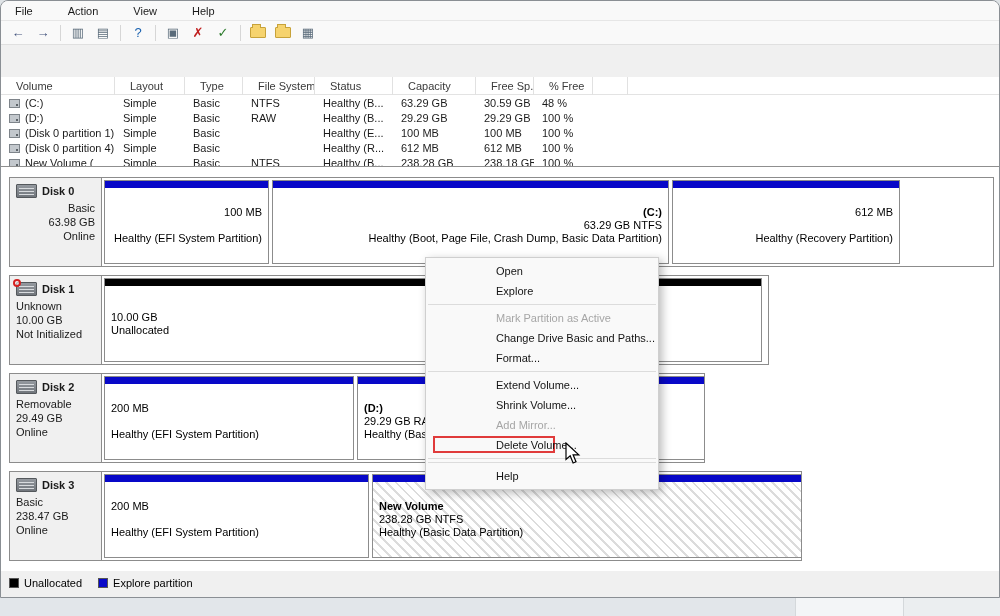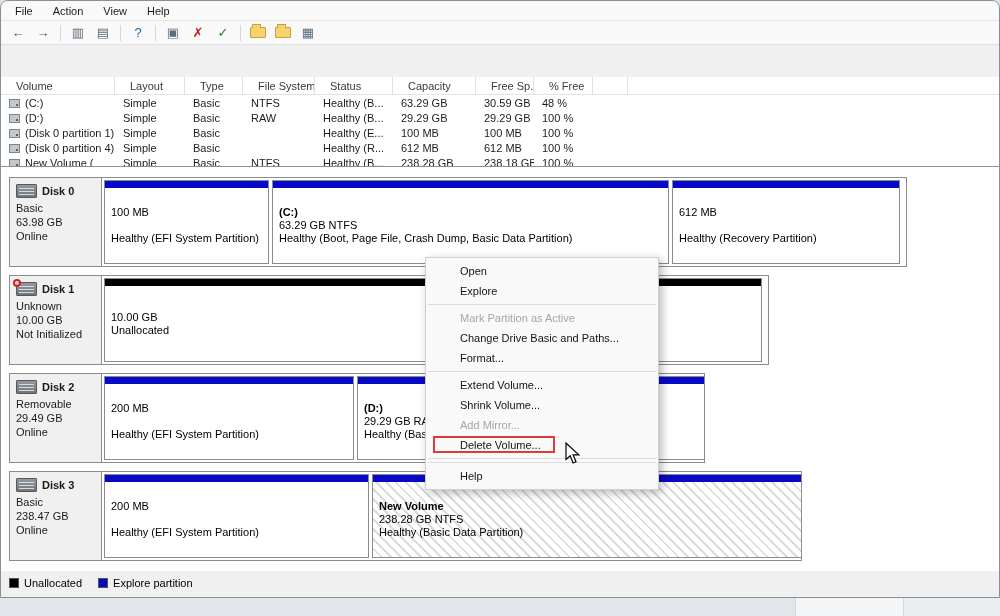--- a/index.html
+++ b/index.html
@@ -19,21 +19,21 @@
   .app-icon { width:15px; height:11px; border:1px solid #dff0ec; border-radius:2px;
     margin:0 8px 0 10px; position:relative; background:rgba(255,255,255,.18); flex:none; }
   .app-icon::after { content:""; position:absolute; right:2px; bottom:2px; width:2px; height:2px;
     background:#fff; border-radius:50%; }
   .title-text { color:#fff; font-size:12px; }
   .controls { margin-left:auto; display:flex; height:100%; }
   .ctrl { width:46px; height:100%; display:flex; align-items:center; justify-content:center;
     color:#fff; font-size:13px; }
   
   .menubar { height:20px; background:#f9f9f9; border-bottom:1px solid #e6e6e6;
-    display:flex; align-items:center; padding-left:4px; }
+    display:flex; align-items:center; padding-left:4px;gap:15px; }
   .menu-item { padding:0 10px; font-size:11px; color:#1a1a1a; }
   
   .toolbar { height:24px; background:#f9f9f9; border-bottom:1px solid #e0e0e0;
     display:flex; align-items:center; padding-left:6px; gap:3px; }
   .tb-btn { width:22px; height:20px; display:flex; align-items:center; justify-content:center; }
   .tb-glyph { font-size:13px; line-height:1; }
   .tb-sep { width:1px; height:16px; background:#d6d6d6; margin:0 3px; }
   .folder-ic { width:16px; height:11px; background:#f6d36e; border:1px solid #c7a23a;
     border-radius:1px; position:relative; }
   .folder-ic::before { content:""; position:absolute; top:-4px; left:1px; width:7px; height:3px;
@@ -77,21 +77,21 @@
   .legend { position:absolute; left:0; right:0; bottom:4px; height:20px; background:#f0f0f0;
     display:flex; align-items:center; padding-left:8px; gap:16px; font-size:11px; }
   .legend-item { display:flex; align-items:center; gap:5px; }
   .sq { width:10px; height:10px; display:inline-block; border:1px solid #555; }
   
   .context-menu { position:absolute; left:425px; top:257px; width:234px; background:#f9f9f9;
     border:1px solid #cfcfcf; box-shadow:3px 3px 9px rgba(0,0,0,.28); padding:3px 0;
     font-size:11px; z-index:50; }
   .cm-item { height:20px; line-height:20px; padding-left:34px; position:relative; color:#141414; }
   .cm-item.disabled { color:#a6a6a6; }
-  .cm-label { position:relative; z-index:2; }
+  .cm-label { position:relative; z-index:2;margin-left:36px; }
   .cm-sep { height:1px; background:#dcdcdc; margin:3px 2px; }
   .red-box { position:absolute; left:7px; top:1px; width:122px; height:17px;
     border:2px solid #e03b3b; z-index:1; }
   
   .cursor { position:absolute; left:565px; top:442px; z-index:99; }
   
   .os-strip { position:absolute; left:0; right:0; bottom:0; height:18px; background:#e2e6ea; }
   .os-block-1 { position:absolute; right:97px; top:0; bottom:0; width:108px; background:#f3f5f7;
     border-left:1px solid #d4d8db; }
   .os-block-2 { position:absolute; right:0; top:0; bottom:0; width:97px; background:#ebeef0;
@@ -211,21 +211,21 @@
           <div class="vcell c4"><span>Healthy (B...</span></div>
           <div class="vcell c5"><span>238.28 GB</span></div>
           <div class="vcell c6"><span>238.18 GB</span></div>
           <div class="vcell c7"><span>100 %</span></div>
         </div>
       </div>
   </div>
 
   <div class="disk-view">
     <div>
-        <div class="disk-row" style="width: 898px;">
+        <div class="disk-row" style="width: 985px; text-align: right;">
           <div class="disk-left">
             <div class="disk-left-top">
               <span class="disk-icon"></span>
               <span class="disk-name">Disk 0</span>
             </div>
             <div class="disk-line">Basic</div>
             <div class="disk-line">63.98 GB</div>
             <div class="disk-line">Online</div>
           </div>
           <div class="parts">

